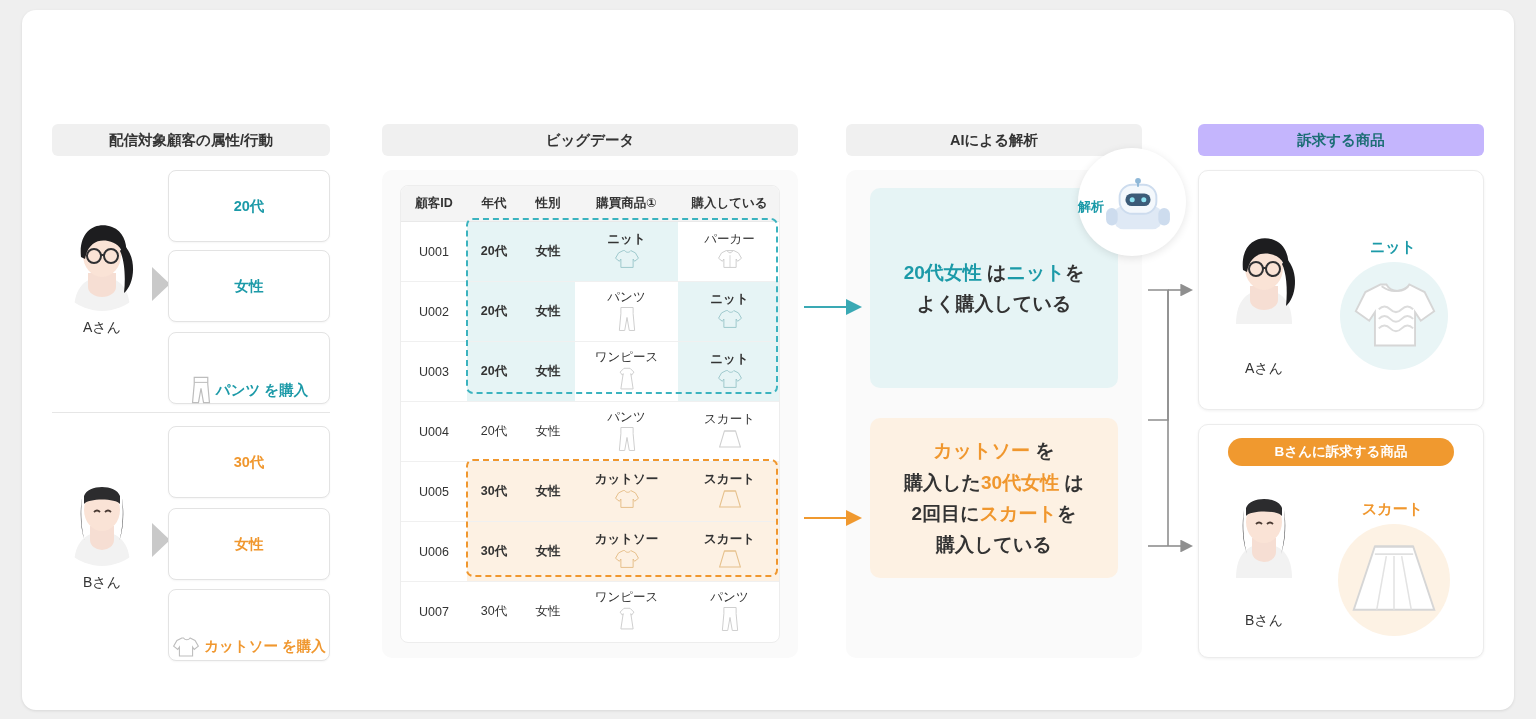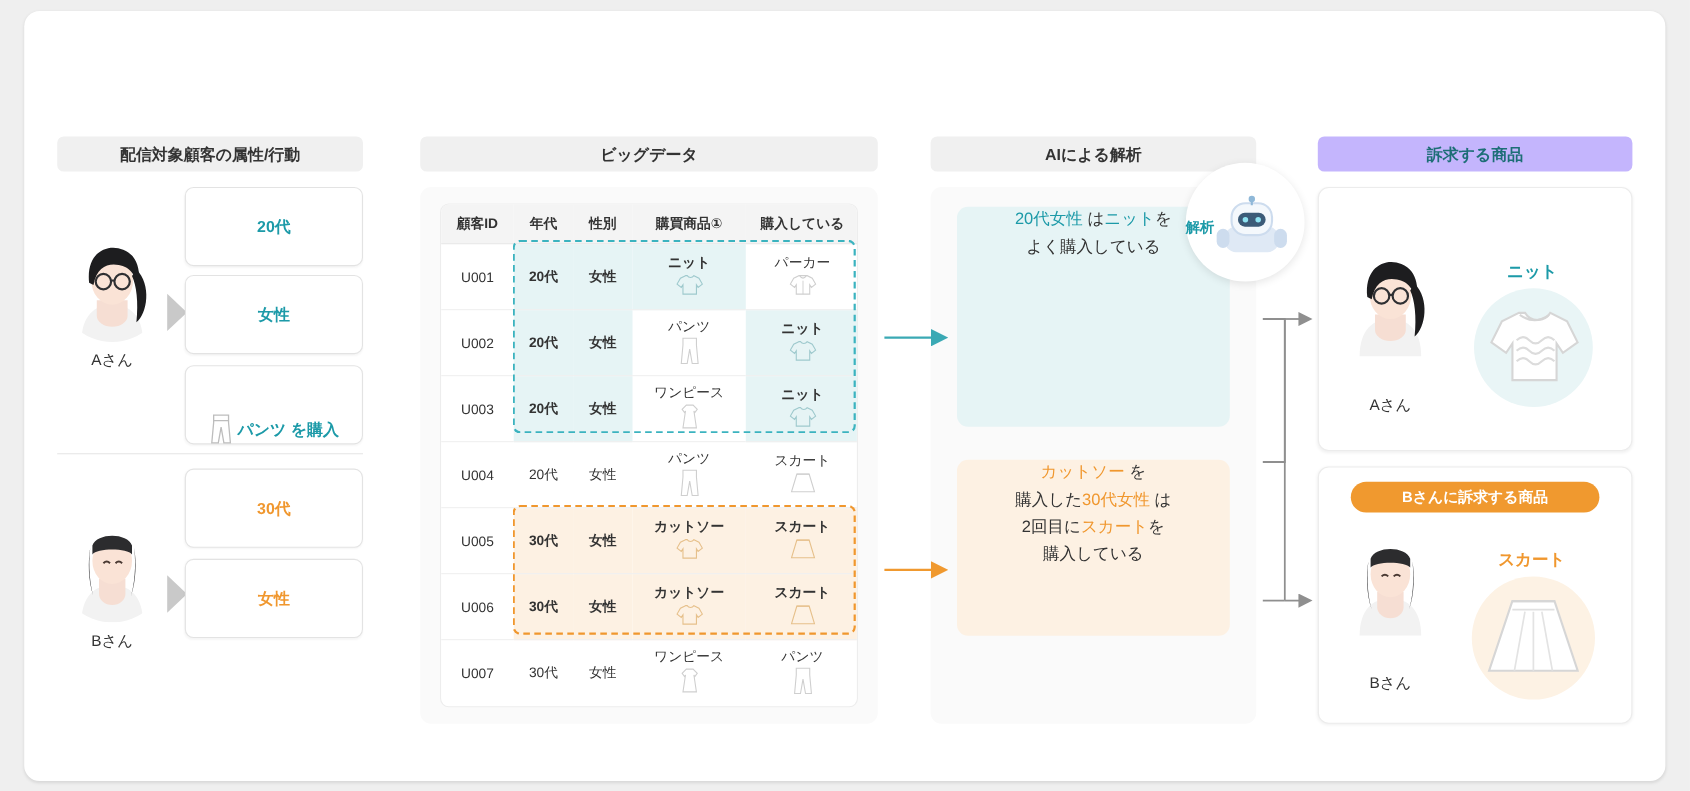--- a/index.html
+++ b/index.html
@@ -133,24 +133,24 @@
     border-radius: 7px;
     pointer-events: none;
   }
   .dash-teal { border: 2px dashed #3bb3bf; }
   .dash-orange { border: 2px dashed #f0972e; }
 
   
   .insight {
     position: absolute;
     border-radius: 10px;
-    display: flex; justify-content: center;
+    display: flex; align-items: center; justify-content: center;
     text-align: center;
-    font-size: 15px;
-    font-weight: normal;
+    font-size: 19px;
+    font-weight: bold;
     line-height: 1.65;
     color: #333;
   }
   .insight.teal { background: #e6f4f5; }
   .insight.orange { background: #fdf1e3; }
   .t-teal { color: #1c9aa8; }
   .t-orange { color: #f0972e; }
 
   .robot-badge {
     position: absolute;
@@ -259,20 +259,30 @@
         <path d="M51 42 q3 -3 6 0" stroke="#4a3a33" stroke-width="1.8" fill="none"></path>
       </svg>
     </div>
     <div class="avatar-name">Bさん</div>
   </div>
 
   <div class="arrow-grey" style="left:152px; top:523px;"></div>
 
   <div class="attr-box orange" style="left:168px; top:426px;">30代</div>
   <div class="attr-box orange" style="left:168px; top:508px;">女性</div>
+  <div class="attr-box orange" style="left:168px; top:589px; height:72px;">
+    <span class="with-icon" style="flex-direction:row;">
+      <span>
+        <svg viewBox="0 0 34 28" width="28" height="24" class="mini">
+          <path d="M12 3 L6 6 L2 13 l5 4 l2 -3 v11 h16 v-11 l2 3 l5 -4 l-4 -7 l-6 -3 c-2 3 -6 3 -8 0 z" fill="none" stroke="#bdbdbd" stroke-width="1.3"></path>
+        </svg>
+      </span>
+      <span style="text-align:center; line-height:1.35;"><span>カットソー</span><span> を購入</span></span>
+    </span>
+  </div>
 
   <div class="panel" style="left:382px; top:170px; width:416px; height:488px;"></div>
 
   <div class="table-wrap" style="left:400px; top:185px; width:380px; height:458px; overflow:hidden;">
     <table class="bigdata">
       <colgroup>
         <col style="width:66px">
           <col style="width:54px">
           <col style="width:54px">
           <col style="width:103px">

